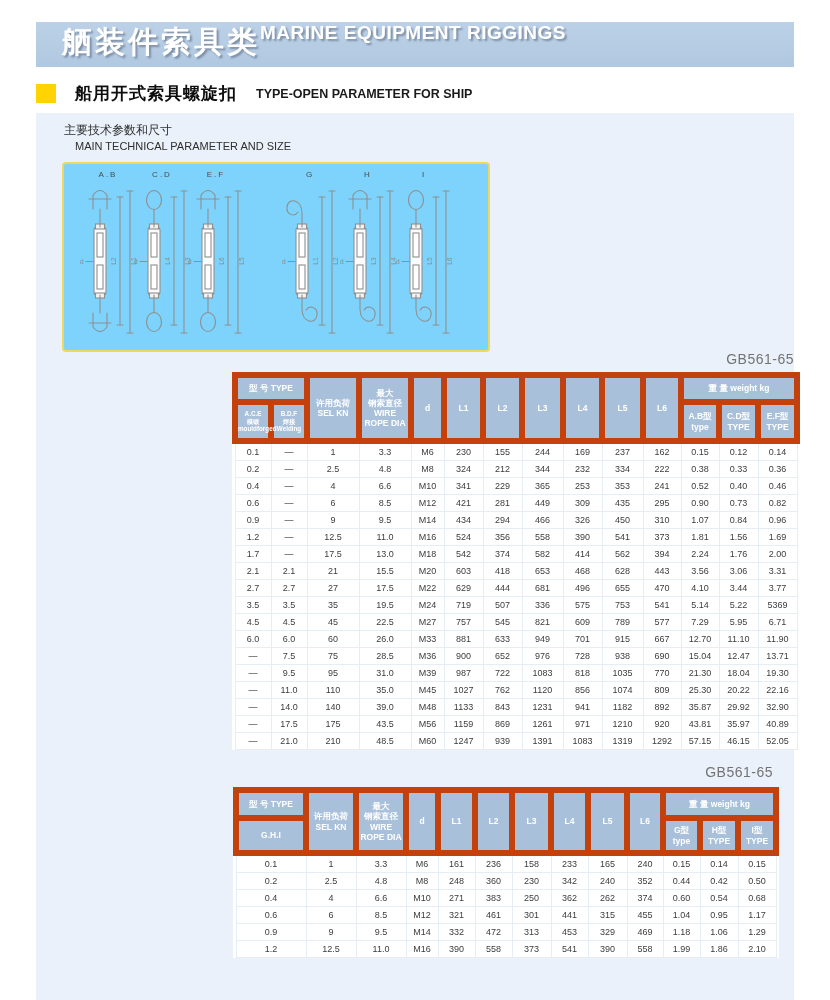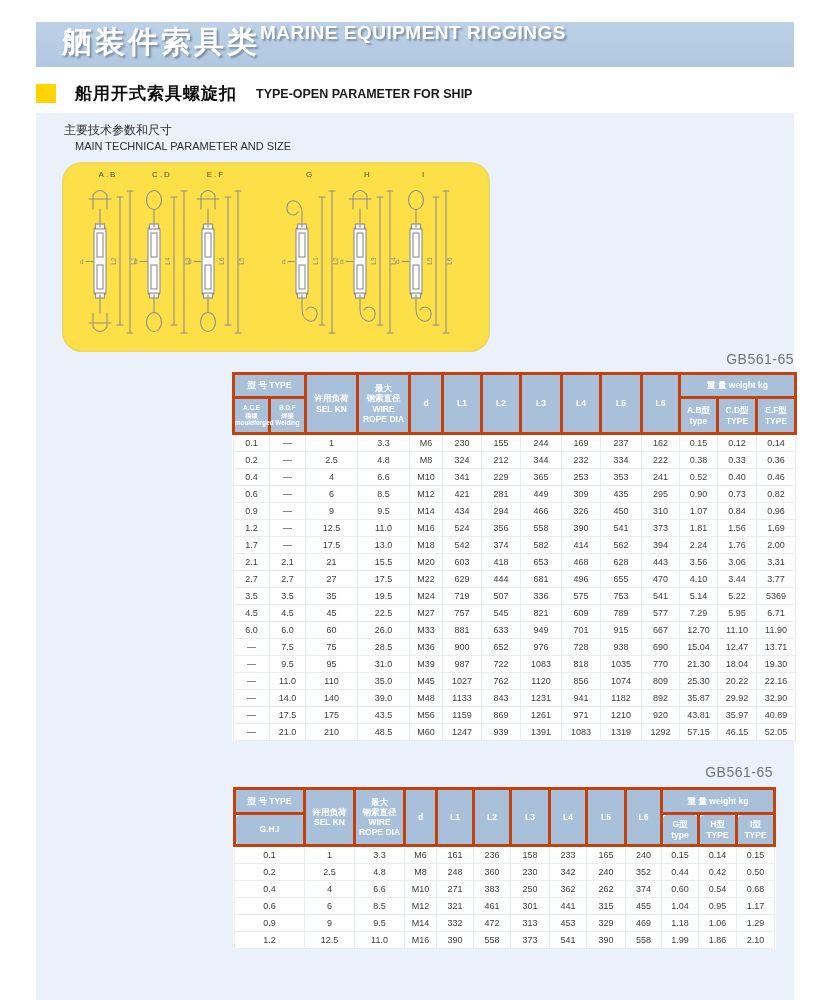--- a/index.html
+++ b/index.html
@@ -22,35 +22,35 @@
   .sec-en { font-size:12.5px; font-weight:bold; color:#1a1a1a; white-space:nowrap; }
 
   
   .panel { position:absolute; left:36px; top:113px; width:758px; height:964px; background:#eaf1fa; }
   .subtitle { position:absolute; left:28px; top:9px; color:#2e2e2e; }
   .subtitle-zh { font-size:12px; line-height:1.4; }
   .subtitle-en { font-size:11px; line-height:1.4;padding-left:11px; }
 
   
   .diagram-box { position:absolute; left:26px; top:49px; width:428px; height:190px;
-                 background:#fde047; border:2px solid #ecd95e; border-radius:20px; box-sizing:border-box;padding-left:34px; }
+                 background:#7dd3fc; border:2px solid #ecd95e; border-radius:4px; box-sizing:border-box;padding-left:34px; }
   .figure { position:absolute; width:64px; top:6px; text-align:center; }
   .figure-label { display:block; font-size:8px; color:#4a4a4a; letter-spacing:2px; height:11px; }
 
   
   .gb { position:absolute; font-size:14px; color:#737373; letter-spacing:0.5px; }
   .gb1 { top:238px; left:196px; width:562px; text-align:right; }
   .gb2 { top:651px; left:197px; width:540px; text-align:right; }
 
   
   table { border-collapse:collapse; table-layout:fixed; background:#ffffff; }
   #table1 { position:absolute; left:196px; top:259px; width:562px; }
   #table2 { position:absolute; left:197px; top:674px; width:540px; }
   th { background:#a9c0db; color:#ffffff; font-weight:bold; font-size:8.5px; line-height:1.18;
-       white-space:pre-line; border:3px solid #c2410c; padding:1px 0; text-align:center; vertical-align:middle;margin-left:28px; }
+       white-space:pre-line; border:6px solid #c2410c; padding:1px 0; text-align:center; vertical-align:middle;margin-left:28px; }
   th.tiny { font-size:6.3px; line-height:1.25; font-weight:bold; }
   #table1 thead tr:first-child th { height:19px; }
   #table1 thead tr:last-child th { height:31px; }
   #table2 thead tr:first-child th { height:20px; }
   #table2 thead tr:last-child th { height:27px;border-radius:8px; }
   td { font-size:9px; color:#3c3c3c; text-align:center; border:1px solid #e6edf5;
        padding:0; height:16px; background:#ffffff; white-space:nowrap; overflow:hidden; }
 </style>
 </head>
 <body>

